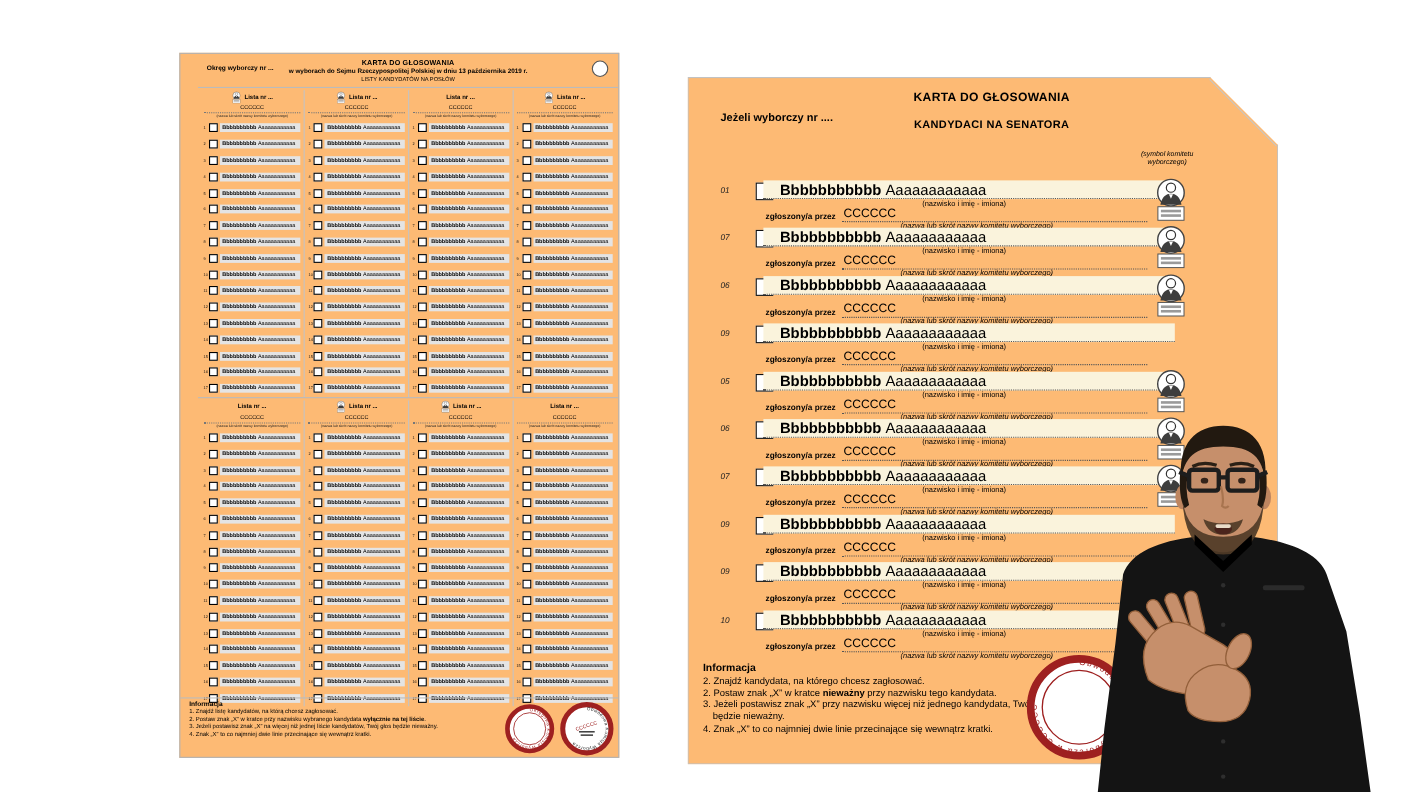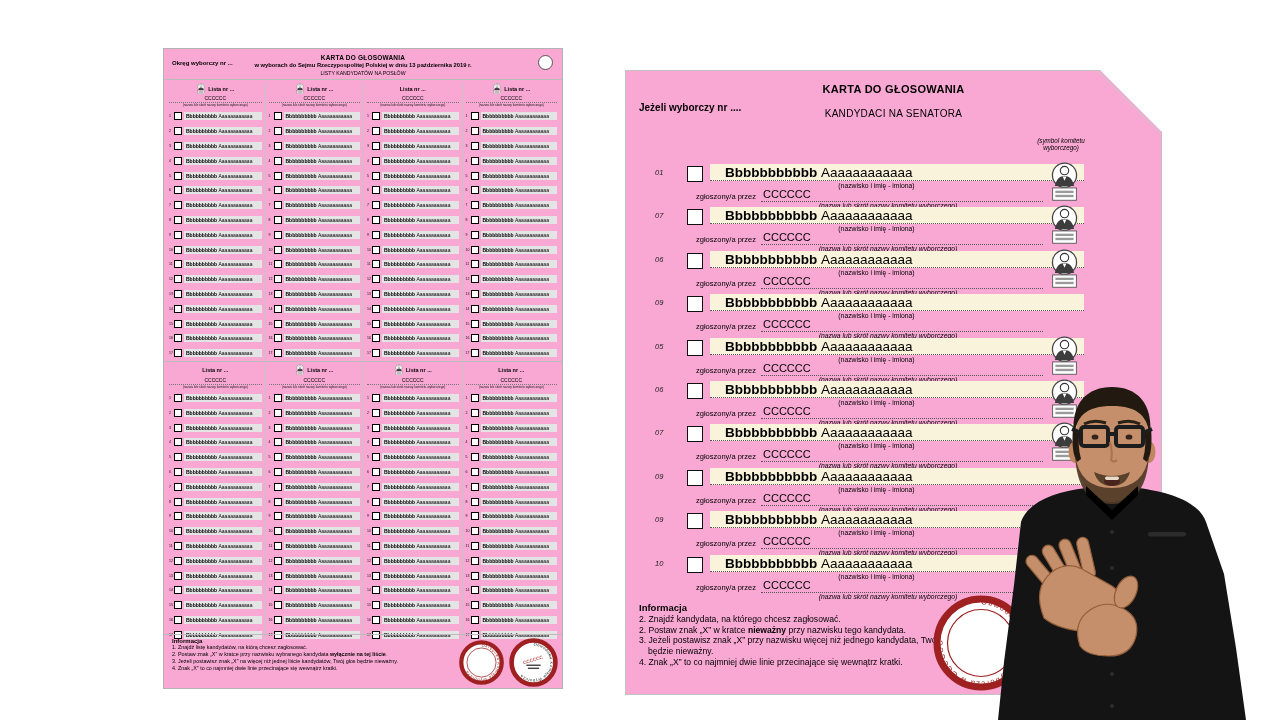--- a/index.html
+++ b/index.html
@@ -1,19 +1,19 @@
 <!DOCTYPE html>
 <html><head>
 <meta charset="utf-8">
 <style>
   html,body{margin:0;padding:0;background:#fff;}
   body{font-family:"Liberation Sans",sans-serif;color:#000;}
   .stage{position:relative;width:1280px;height:720px;background:#fff;overflow:hidden;}
 
-  .ballot{position:absolute;background:#f9a8d4;box-sizing:border-box;}
+  .ballot{position:absolute;background:#fdba74;box-sizing:border-box;padding-left:16px;}
   .sejm{left:163px;top:48px;width:400px;height:641px;border:1px solid #b3b3b3;}
   .senat{left:625px;top:70px;width:537px;height:625px;border:1px solid #c2c2c2;
          clip-path:polygon(0 0,calc(100% - 62px) 0,100% 62px,100% 100%,0 100%);}
   .senat-corner{position:absolute;right:-12px;top:31px;width:86px;height:1px;background:#c6c6c6;transform:rotate(45deg);}
 
   
   .sejm-head{position:relative;text-align:center;padding-top:5px;height:25px;border-bottom:1px solid #bbb;}
   .sejm-okreg{position:absolute;left:8px;top:11px;font-size:6px;font-weight:bold;}
   .s-title{font-size:6.5px;font-weight:bold;letter-spacing:.2px;}
   .s-sub{font-size:5.8px;font-weight:bold;margin-top:1px;}
@@ -35,31 +35,31 @@
   .sejm-info{position:absolute;left:8px;top:3px;width:288px;}
   .sejm-info .t{font-size:6px;font-weight:bold;}
   .sejm-info .iline{font-size:5.4px;line-height:1.3;padding-left:7px;text-indent:-7px;}
   .sejm-stamps{position:absolute;right:3px;top:2px;display:flex;gap:3px;align-items:center;}
 
   
   .sn-head{text-align:center;padding-top:12px;position:relative;}
   .sn-title{font-size:11px;font-weight:bold;letter-spacing:.3px;}
   .sn-okreg{position:absolute;left:13px;top:31px;font-size:10px;font-weight:bold;}
   .sn-sub{font-size:10px;font-weight:bold;margin-top:7px;}
-  .sn-sec{font-size:10px;font-weight:normal;margin-top:13px;letter-spacing:.3px;}
+  .sn-sec{font-size:10px;font-weight:bold;margin-top:13px;letter-spacing:.3px;}
   .sn-symbolcap{position:absolute;left:406px;top:66px;width:58px;text-align:center;font-size:6.3px;font-style:italic;line-height:1.15;}
   #senat-rows{position:absolute;left:0;top:95px;right:0;}
   .srow{position:relative;height:43.4px;}
   .snum{position:absolute;left:29px;top:2px;font-size:7.5px;color:#222;font-style:italic;}
   .scb{position:absolute;left:61px;top:0;width:14px;height:14px;border:1.8px solid #101010;background:#fff;}
-  .sname{position:absolute;left:84px;top:-2px;width:374px;height:17px;background:#faf3dc;border-bottom:1px dotted #555;
+  .sname{position:absolute;left:68px;top:-2px;width:374px;height:17px;background:#faf3dc;border-bottom:1px dotted #555;
          font-size:13.5px;line-height:17px;padding-left:15px;box-sizing:border-box;white-space:nowrap;overflow:hidden;}
   .scap1{position:absolute;left:84px;top:16px;width:333px;text-align:center;font-size:6.8px;}
   .snomrow{position:absolute;left:70px;top:22px;width:347px;display:flex;align-items:flex-end;}
-  .snl{font-size:7.5px;padding-bottom:1px;white-space:nowrap;}
+  .snl{font-size:7.5px;padding-bottom:1px;white-space:nowrap;font-weight:bold;}
   .scomm{flex:1;margin-left:5px;border-bottom:1px dotted #555;font-size:11px;line-height:13px;padding-left:2px;}
   .scap2{position:absolute;left:112px;top:36px;width:300px;text-align:center;font-size:6.8px;font-style:italic;}
   .sicon{position:absolute;left:420px;top:-5px;}
   .sn-info{position:absolute;left:13px;top:531px;width:322px;}
   .sn-info .t{font-size:9.5px;font-weight:bold;margin-bottom:1px;}
   .sn-info .iline{font-size:8.6px;line-height:1.25;padding-left:9px;text-indent:-9px;}
   .sn-stamp{position:absolute;left:305px;top:522px;}
 
   .interp{position:absolute;left:988px;top:380px;width:292px;height:340px;z-index:5;}
 </style>

